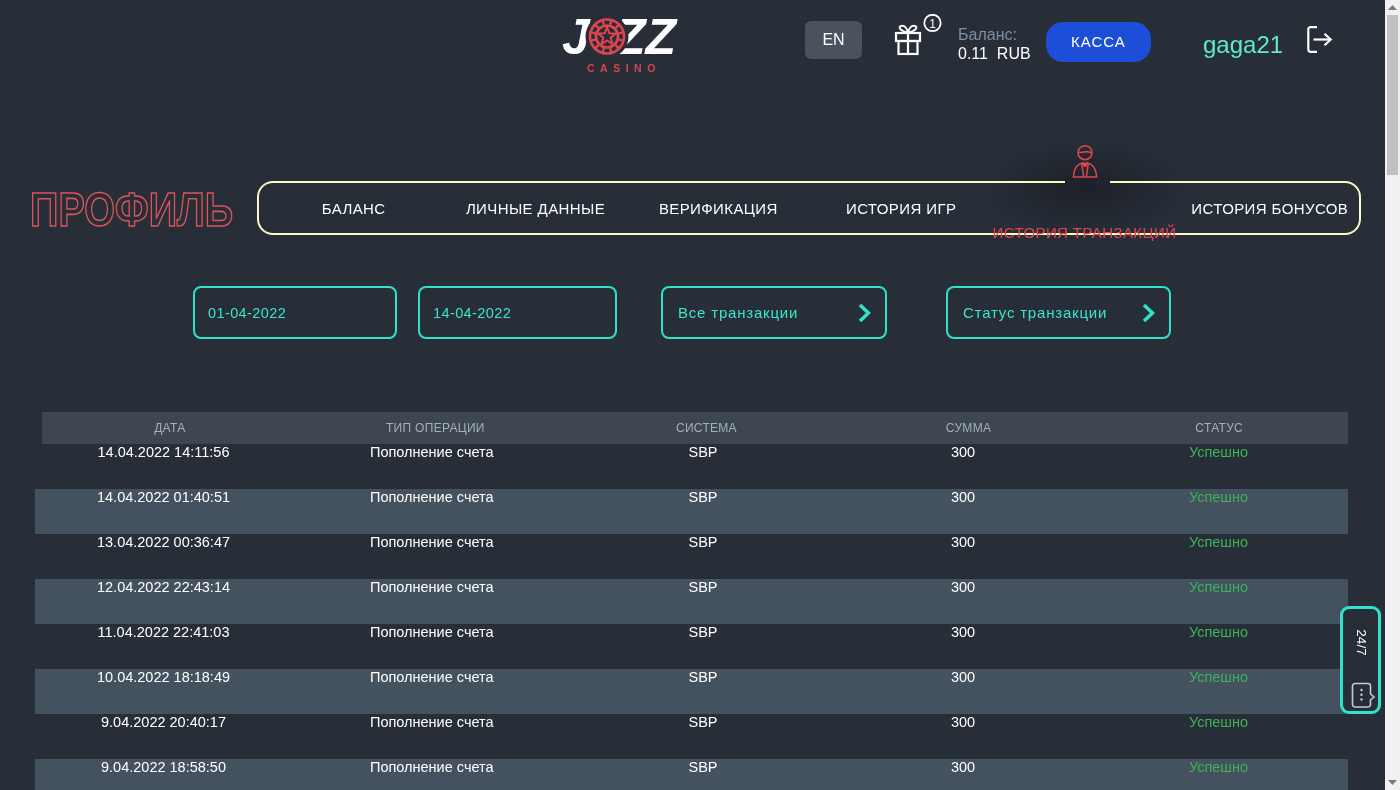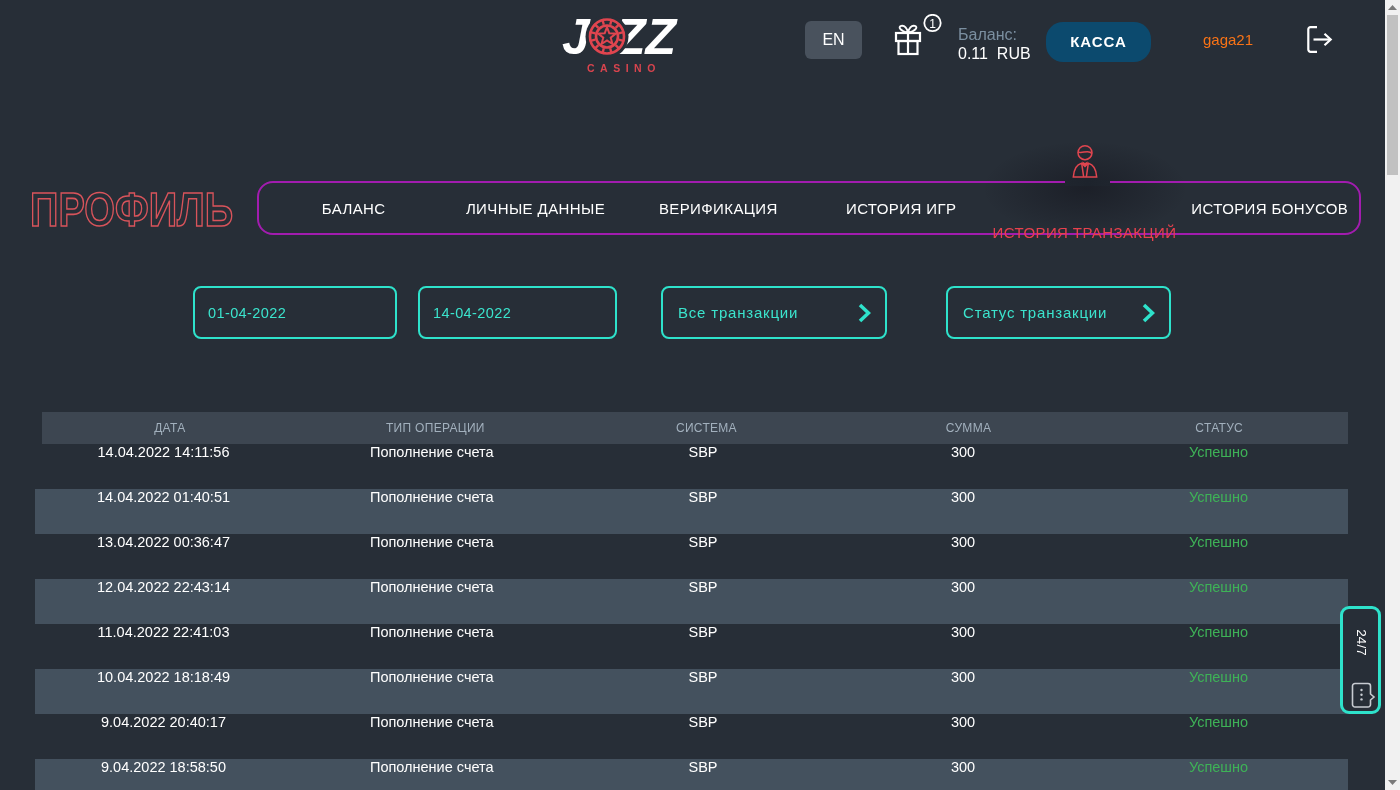--- a/index.html
+++ b/index.html
@@ -10,29 +10,29 @@
 .nav { position:absolute; top:0; left:0; width:100%; height:90px; }
 .menu { position:absolute; top:30px; left:63px; }
 .menu span { color:#fff; font-weight:bold; font-size:19px; margin-right:31px; }
 .logo { position:absolute; left:560px; top:10px; }
 
 .enbtn { position:absolute; left:805px; top:21px; width:57px; height:38px; background:#49525d; border-radius:6px; color:#fff; font-size:16px; text-align:center; line-height:38px; }
 .gift { position:absolute; left:893px; top:14px; }
 .balance { position:absolute; left:958px; top:26px; font-size:16px; }
 .balance .lbl { color:#7b8fa0; }
 .balance .val { color:#fff; margin-top:1px; }
-.kassa { position:absolute; left:1046px; top:22px; width:105px; height:40px; background:#0c4a6e; border-radius:17px; color:#fff; font-size:15px; letter-spacing:1px; text-align:center; line-height:40px;font-weight:bold; }
-.user { position:absolute; left:1203px; top:31px; color:#f97316; font-size:15px; }
+.kassa { position:absolute; left:1046px; top:22px; width:105px; height:40px; background:#1d4ed8; border-radius:17px; color:#fff; font-size:15px; letter-spacing:1px; text-align:center; line-height:40px; }
+.user { position:absolute; left:1203px; top:31px; color:#5eead4; font-size:24px; }
 .exit { position:absolute; left:1307px; top:26px; }
 
 
 .profil { position:absolute; left:30px; top:182px; font-size:39.5px; font-weight:bold; letter-spacing:0px; color:transparent; -webkit-text-stroke:1.3px #d8545b; transform:scaleY(1.22); transform-origin:left top; }
 
 
-.tabbar { position:absolute; left:257px; top:181px; width:1104px; height:54px; border:2px solid #a21caf; border-radius:16px; display:flex; align-items:center; }
+.tabbar { position:absolute; left:257px; top:181px; width:1104px; height:54px; border:2px solid #fef9c3; border-radius:16px; display:flex; align-items:center; }
 .tab { color:#fff; font-size:15px; font-weight:normal; letter-spacing:0.4px; text-align:center; }
 .tab.active { color:#e8414d;margin-top:48px; }
 .icongap { position:absolute; left:806px; top:-3px; width:45px; height:6px; background:linear-gradient(90deg, #1f252e, #1d232c, #1f252e); }
 .dealer { position:absolute; left:811px; top:-40px; }
 
 
 .fbox { position:absolute; top:286px; height:53px; border:2.5px solid #2ee2cb; border-radius:8px; color:#3be4cd; font-size:15px; letter-spacing:0.8px; display:flex; align-items:center; }
 .chev { margin-left:auto; }
 
 .fbox.date { font-size:14.5px; letter-spacing:0.4px; }

